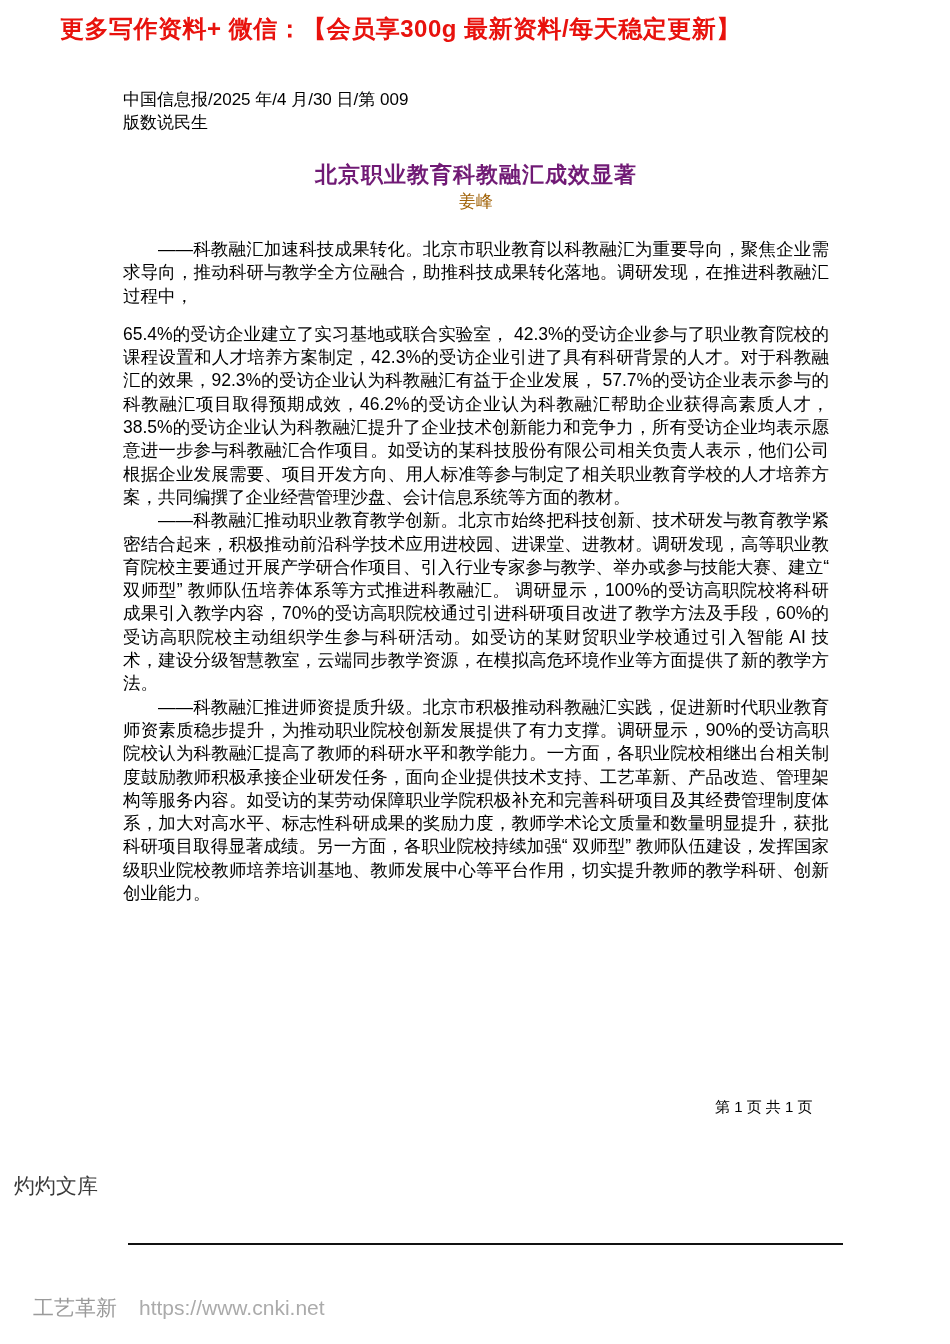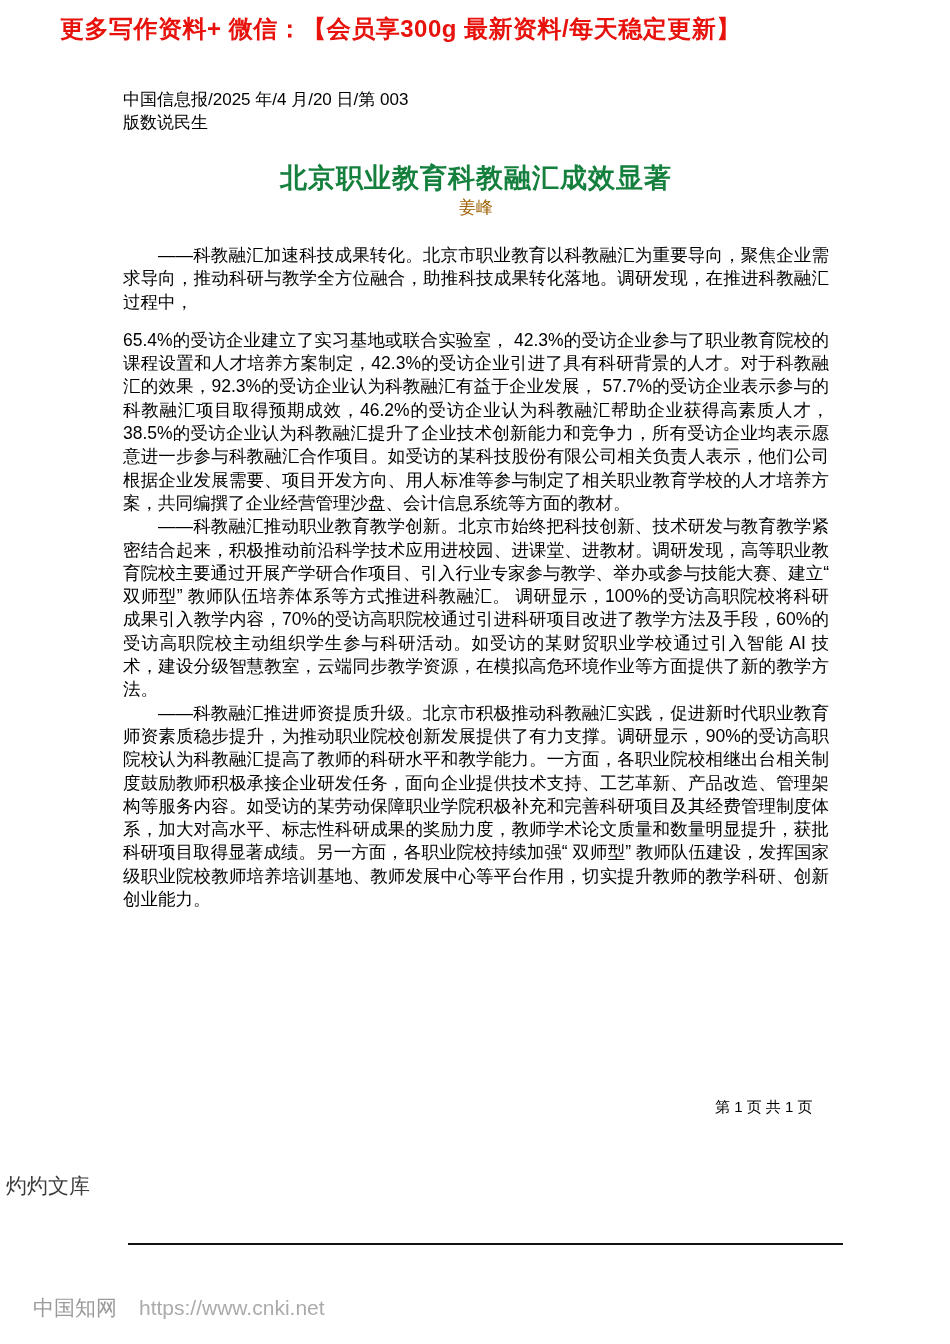--- a/index.html
+++ b/index.html
@@ -29,23 +29,23 @@
     width: 706px;
   }
   .source {
     font-size: 17px;
     line-height: 23px;
     color: #000000;
   }
   .title {
     margin-top: 26px;
     text-align: center;
-    font-size: 27px;
+    font-size: 22px;
     font-weight: bold;
-    color: #15803d;
+    color: #701a75;
     letter-spacing: 1px;
   }
   .author {
     text-align: center;
     font-size: 17px;
     color: #a16207;
   }
   .body-text {
     margin-top: 25px;
     font-size: 17.5px;
@@ -59,21 +59,21 @@
   .page-indicator {
     position: absolute;
     left: 715px;
     top: 1098px;
     font-size: 15px;
     color: #000000;
     white-space: nowrap;
   }
   .library-label {
     position: absolute;
-    left: 6px;
+    left: 14px;
     top: 1172px;
     font-size: 21px;
     color: #3a3a3a;
     white-space: nowrap;
   }
   .divider {
     position: absolute;
     left: 128px;
     top: 1243px;
     width: 715px;
@@ -98,21 +98,21 @@
     color: #ababab;
   }
 </style>
 </head>
 <body>
 
 <div class="banner">更多写作资料+ 微信：【会员享300g 最新资料/每天稳定更新】</div>
 
 <div class="content">
   <div class="source">
-    <div>中国信息报/2025 年/4 月/20 日/第 003</div>
+    <div>中国信息报/2025 年/4 月/30 日/第 009</div>
     <div>版数说民生</div>
   </div>
 
   <div class="title">北京职业教育科教融汇成效显著</div>
 
   <div class="author">姜峰</div>
 
   <div class="body-text">
     <p class="para indent">——科教融汇加速科技成果转化。北京市职业教育以科教融汇为重要导向，聚焦企业需求导向，推动科研与教学全方位融合，助推科技成果转化落地。调研发现，在推进科教融汇过程中，</p>
     <p class="para gap">65.4%的受访企业建立了实习基地或联合实验室， 42.3%的受访企业参与了职业教育院校的课程设置和人才培养方案制定，42.3%的受访企业引进了具有科研背景的人才。对于科教融汇的效果，92.3%的受访企业认为科教融汇有益于企业发展， 57.7%的受访企业表示参与的科教融汇项目取得预期成效，46.2%的受访企业认为科教融汇帮助企业获得高素质人才，38.5%的受访企业认为科教融汇提升了企业技术创新能力和竞争力，所有受访企业均表示愿意进一步参与科教融汇合作项目。如受访的某科技股份有限公司相关负责人表示，他们公司根据企业发展需要、项目开发方向、用人标准等参与制定了相关职业教育学校的人才培养方案，共同编撰了企业经营管理沙盘、会计信息系统等方面的教材。</p>
@@ -121,15 +121,15 @@
   </div>
 </div>
 
 <div class="page-indicator">第 1 页 共 1 页</div>
 
 <div class="library-label">灼灼文库</div>
 
 <div class="divider"></div>
 
 <div class="watermark">
-  <span class="watermark-brand">中国知网</span>
+  <span class="watermark-brand">工艺革新</span>
   <span class="watermark-url">https://www.cnki.net</span>
 </div>
 
 </body></html>

